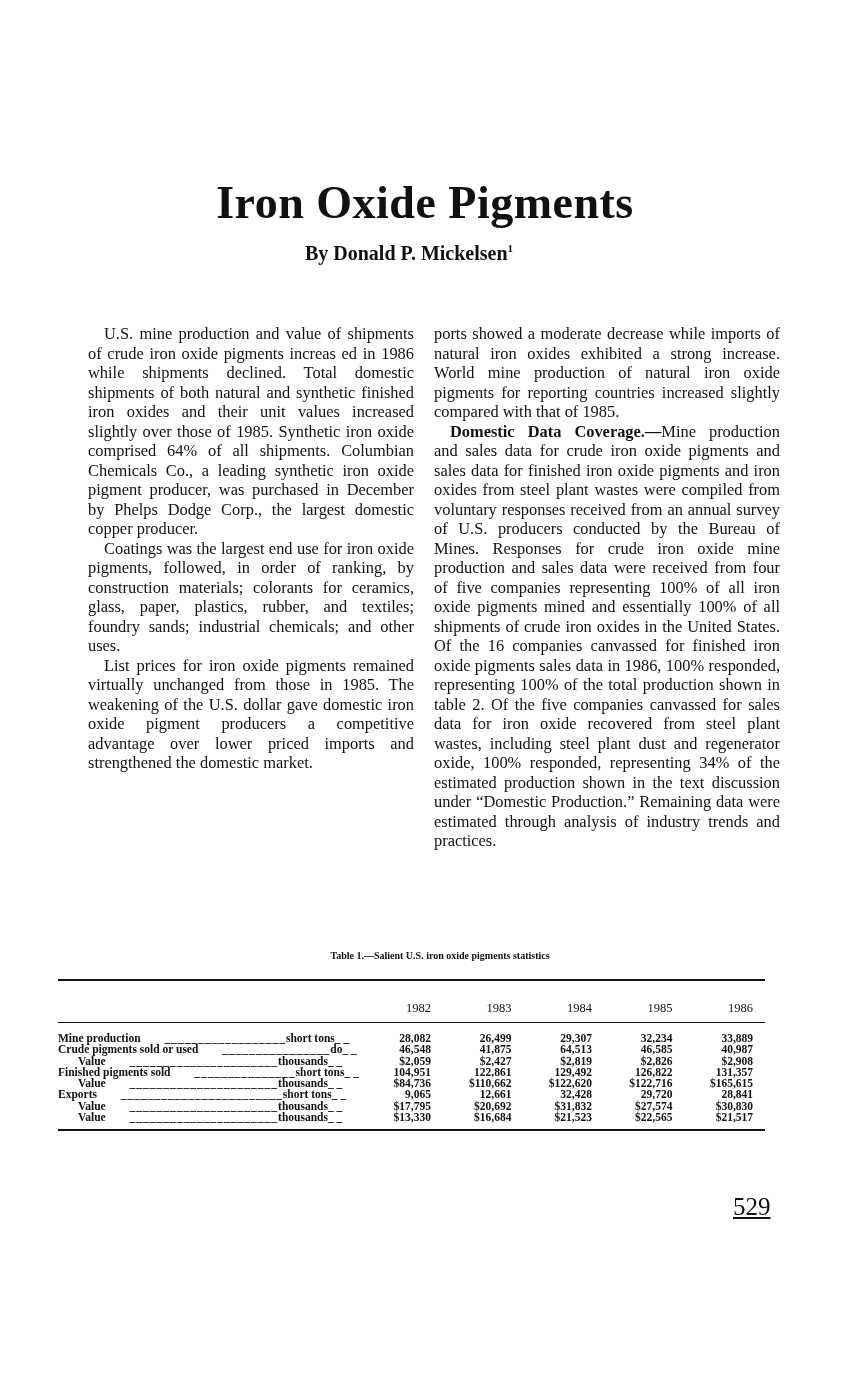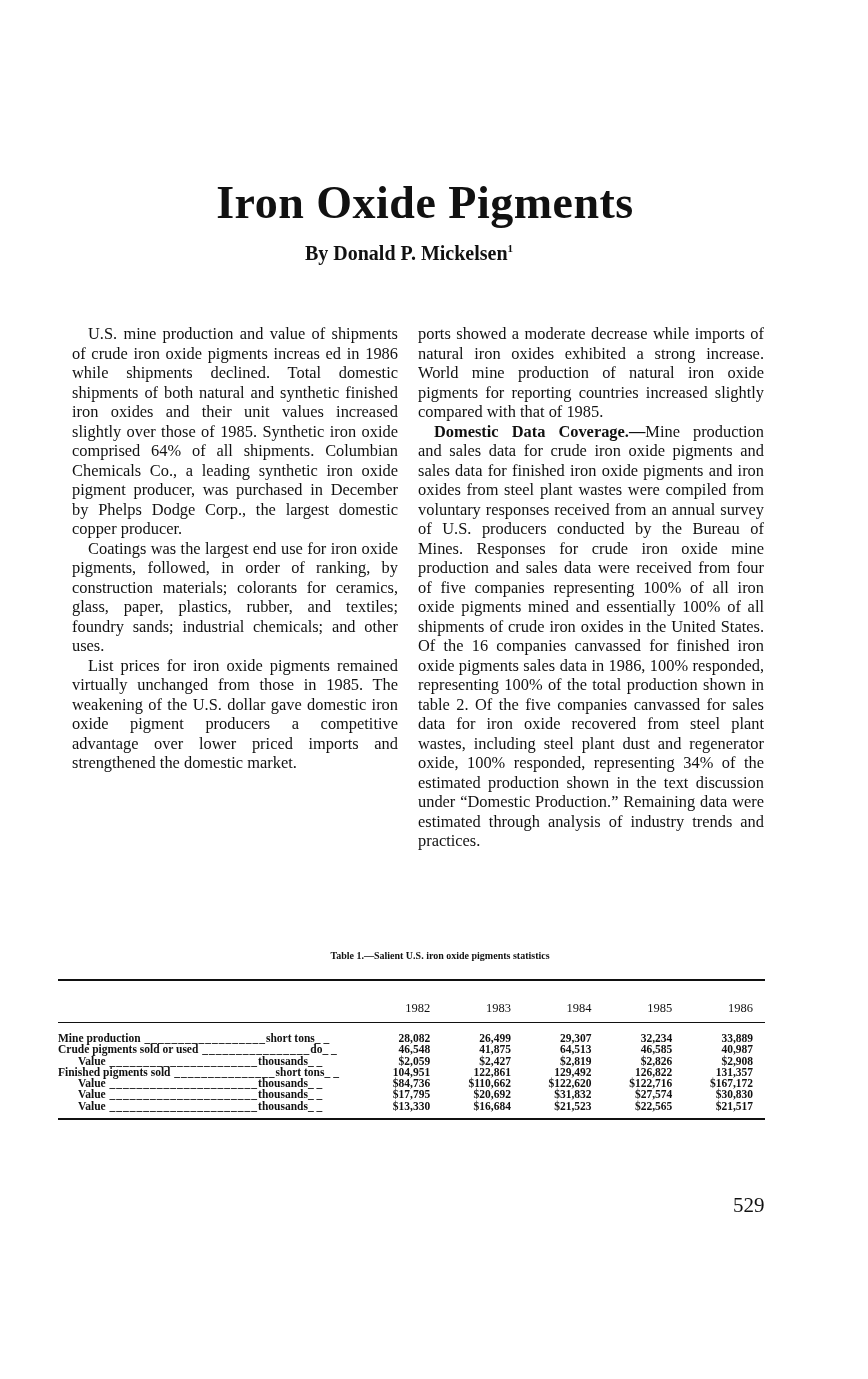--- a/index.html
+++ b/index.html
@@ -1,38 +1,38 @@
 <!DOCTYPE html>
 <html><head>
 <meta charset="utf-8">
 <style>
   html, body { margin:0; padding:0; background:#ffffff; }
   body { width:868px; height:1379px; position:relative; overflow:hidden; color:#111; font-family:"DejaVu Serif", serif; }
   .title { position:absolute; top:160px; left:0; width:818px; text-align:center; font-family:"Liberation Serif", serif; font-size:46px; font-weight:bold; letter-spacing:0.5px; margin:16px; }
   .byline { position:absolute; top:242px; left:0; width:818px; text-align:center; font-family:"Liberation Serif", serif; font-size:20px; font-weight:bold; margin:0; }
   .byline sup { font-size:11px; }
-  .col { position:absolute; top:324px; width:326px; font-family:"Liberation Serif", serif; font-size:16.4px; line-height:19.5px; text-align:justify; hyphens:manual; }
+  .col { position:absolute; top:324px; width:326px; font-family:"Liberation Serif", serif; font-size:16.4px; line-height:19.5px; text-align:justify; hyphens:manual;margin-left:16px; }
   .col-left { left:72px; }
   .col-right { left:418px; width:346px; }
   .col p { margin:0; text-indent:16px; }
   .col p.cont { text-indent:0; }
   .runin { font-weight:bold; }
   .table-caption { position:absolute; top:950px; left:58px; width:764px; text-align:center; font-family:"Liberation Serif", serif; font-size:10px; font-weight:bold; margin:0; }
   .stats { position:absolute; top:979px; left:58px; width:707px; border-collapse:collapse; font-family:"Liberation Serif", serif; }
   .stats thead th { font-size:12.5px; font-weight:normal; text-align:right; padding:20px 12px 6px 0; border-top:2px solid #111; border-bottom:1px solid #111; }
   .stats thead th.label-head { text-align:left; }
   .stats tbody td { font-size:11.5px; line-height:11.3px; padding:0; text-align:right; font-weight:bold; }
   .stats tbody tr:first-child td { padding-top:10px; }
   .stats tbody tr:last-child td { padding-bottom:6px; border-bottom:2px solid #111; }
   .stats td.rowlabel { text-align:left; white-space:nowrap; width:305px; }
   .stats td.rowlabel.indent .lbl { padding-left:20px; }
   .stats td.val { padding-right:12px; width:70px; }
-  .dots { letter-spacing:1px; }
+  .dots { letter-spacing:1px;padding-left:20px; }
   .unit { }
-  .page-number { position:absolute; top:1193px; left:733px; font-family:"Liberation Serif", serif; font-size:21px; margin:0; }
+  .page-number { position:absolute; top:1193px; left:733px; font-family:"Liberation Serif", serif; font-size:25px; margin:0;text-decoration:underline; }
 </style>
 </head>
 <body>
 
 <h1 class="title">Iron Oxide Pigments</h1>
 <p class="byline"><span>By Donald P. Mickelsen</span><sup>1</sup></p>
 
 <div class="col col-left">
   <p>U.S. mine production and value of ship­ments of crude iron oxide pigments increas­ ed in 1986 while shipments declined. Total domestic shipments of both natural and synthetic finished iron oxides and their unit values increased slightly over those of 1985. Synthetic iron oxide comprised 64% of all shipments. Columbian Chemicals Co., a leading synthetic iron oxide pigment pro­ducer, was purchased in December by Phelps Dodge Corp., the largest domestic copper producer.</p>
   <p>Coatings was the largest end use for iron oxide pigments, followed, in order of rank­ing, by construction materials; colorants for ceramics, glass, paper, plastics, rubber, and textiles; foundry sands; industrial chemi­cals; and other uses.</p>
@@ -89,21 +89,29 @@
         <td class="val">129,492</td>
         <td class="val">126,822</td>
         <td class="val">131,357</td>
       </tr>
       <tr>
         <td class="rowlabel indent"><span class="lbl">Value</span><span class="dots"> ______________________</span><span class="unit">thousands</span><span>_ _</span></td>
         <td class="val">$84,736</td>
         <td class="val">$110,662</td>
         <td class="val">$122,620</td>
         <td class="val">$122,716</td>
-        <td class="val">$167,172</td>
+        <td class="val">$165,615</td>
+      </tr>
+      <tr>
+        <td class="rowlabel"><span class="lbl">Exports</span><span class="dots"> ________________________</span><span class="unit">short tons</span><span>_ _</span></td>
+        <td class="val">9,065</td>
+        <td class="val">12,661</td>
+        <td class="val">32,428</td>
+        <td class="val">29,720</td>
+        <td class="val">28,841</td>
       </tr>
       <tr>
         <td class="rowlabel indent"><span class="lbl">Value</span><span class="dots"> ______________________</span><span class="unit">thousands</span><span>_ _</span></td>
         <td class="val">$17,795</td>
         <td class="val">$20,692</td>
         <td class="val">$31,832</td>
         <td class="val">$27,574</td>
         <td class="val">$30,830</td>
       </tr>
       <tr>

